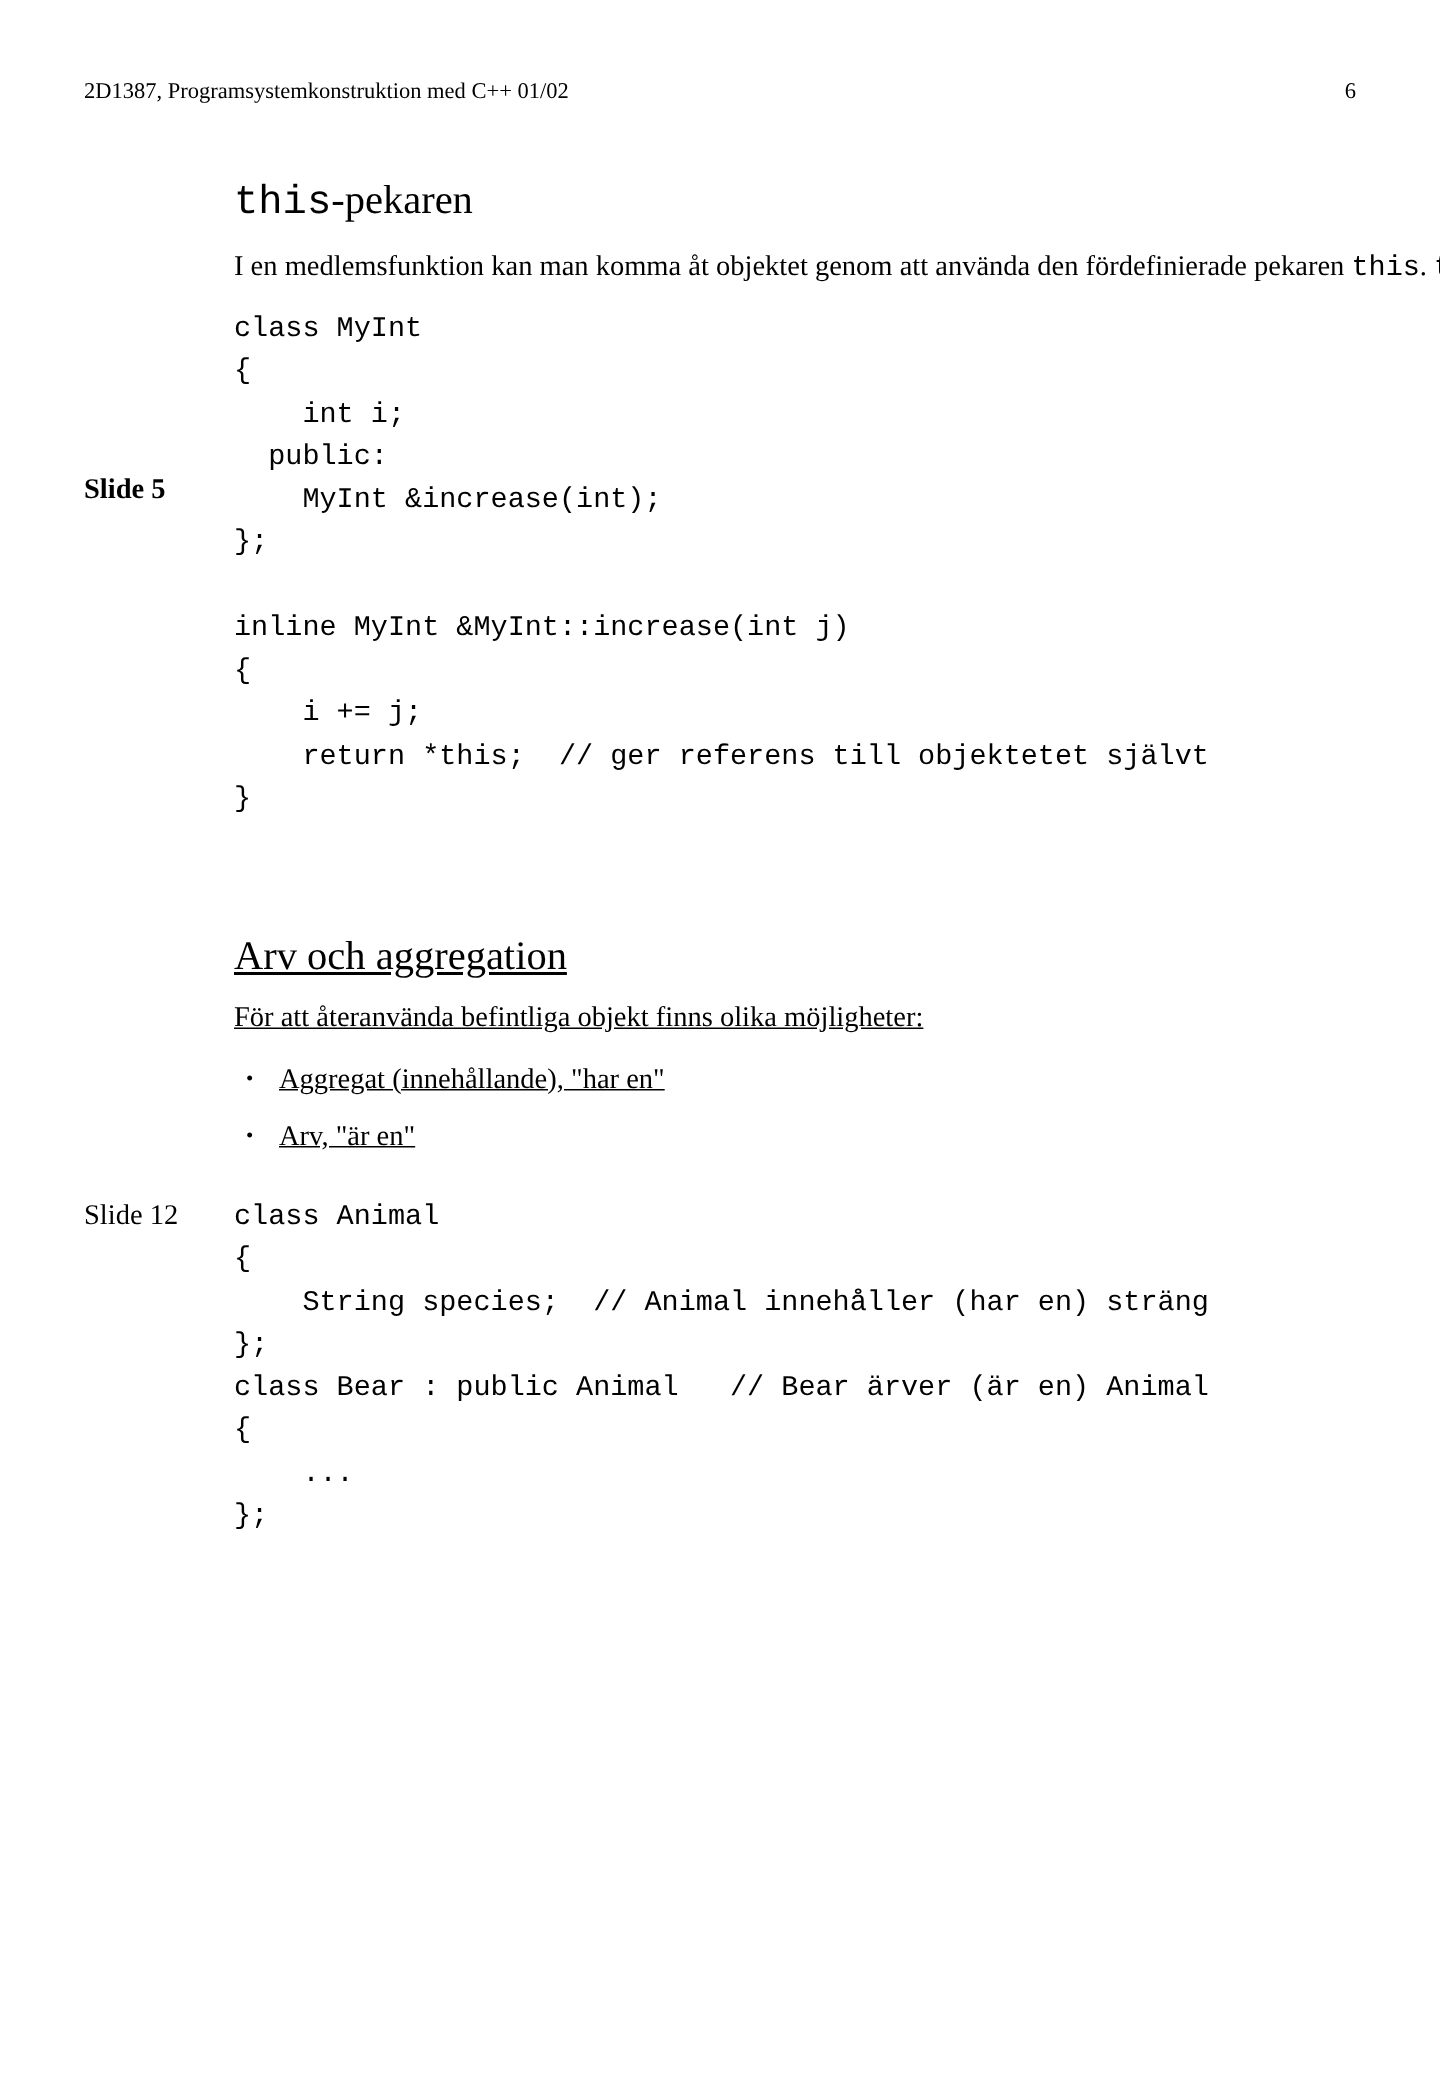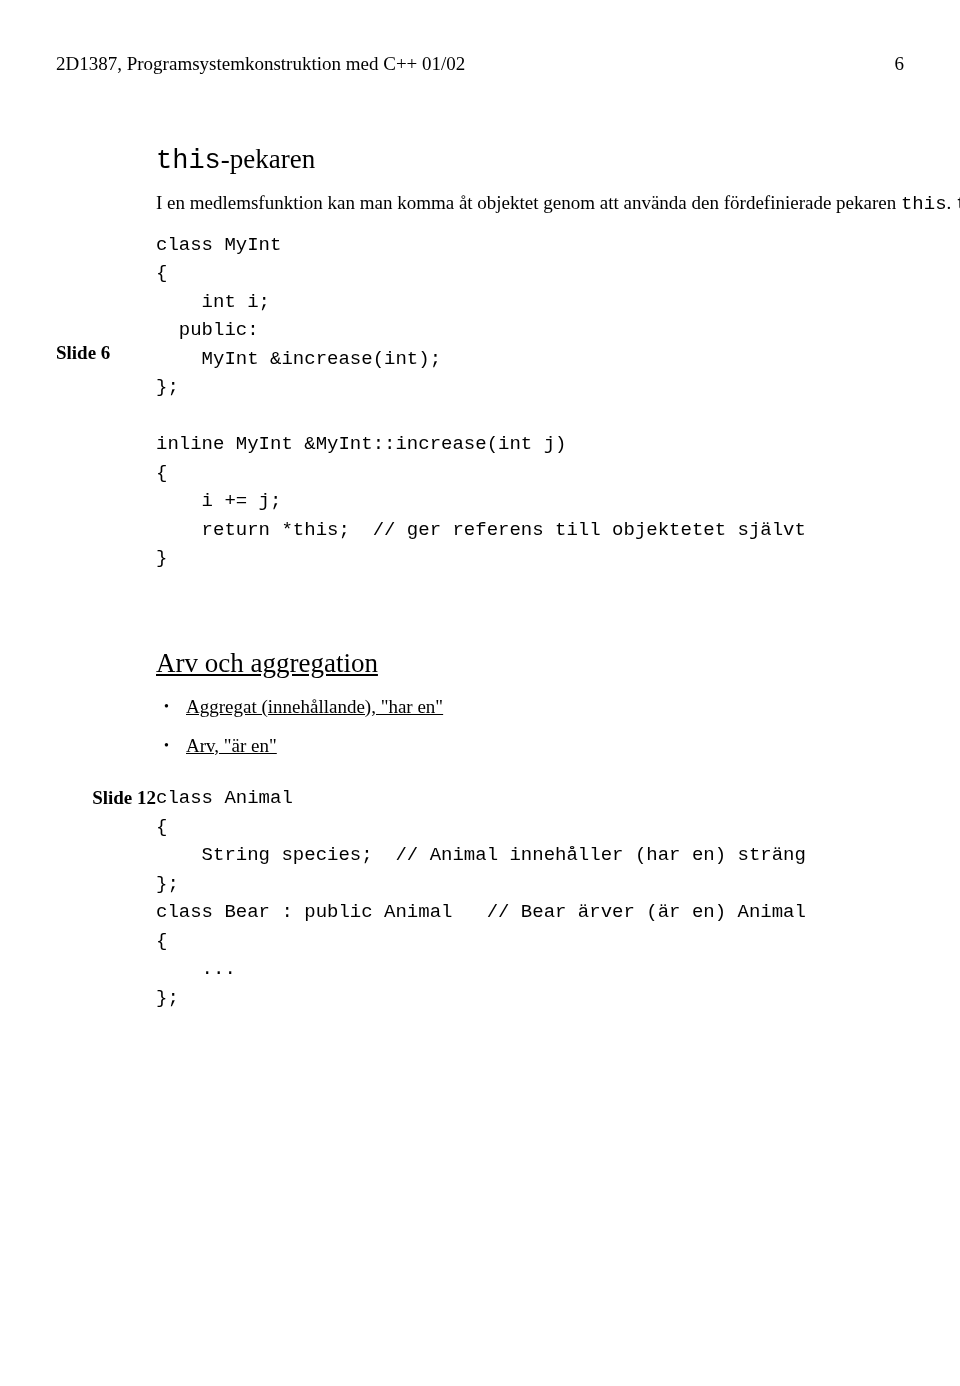--- a/index.html
+++ b/index.html
@@ -8,40 +8,39 @@
       line-height: 1.5;
       color: #000;
       background: #fff;
       margin: 0;
       padding: 50px 56px;
       width: 848px;
     }
     .header-line {
       display: flex;
       justify-content: space-between;
-      font-size: 19px;
-      margin-bottom: 60px;
+      font-size: 15px;
+      margin-bottom: 40px;
     }
     .slide-container {
       display: flex;
       align-items: flex-start;
       margin-bottom: 70px;
     }
     .slide-label {
       font-weight: bold;
       width: 100px;
       flex-shrink: 0;
       padding-top: 200px;
     }
     .slide-label-12 {
-      font-weight: bold;
+      font-weight: normal;
       width: 100px;
       flex-shrink: 0;
       padding-top: 0;
-      text-align: right;
     }
     .slide-body {
       flex: 1;
     }
     .title-line {
       font-size: 27px;
       margin-bottom: 8px;
     }
     .tt {
       font-family: "Courier New", monospace;
@@ -81,41 +80,42 @@
   </style>
 </head>
 <body>
 
 <div class="header-line">
   <span data-bind="header.left">2D1387, Programsystemkonstruktion med C++ 01/02</span>
   <span data-bind="header.right">6</span>
 </div>
 
 <div class="slide-container">
-  <div class="slide-label" data-bind="slide11.label">Slide 6</div>
+  <div class="slide-label" data-bind="slide11.label">Slide 5</div>
   <div class="slide-body">
     <div class="title-line"><span class="tt" data-bind="slide11.title_tt">this</span><span data-bind="slide11.title_rest">-pekaren</span></div>
     <div class="body-text"><span data-bind="slide11.para_a">I en medlemsfunktion kan man komma åt objektet genom att använda den fördefinierade pekaren </span><span class="tt" data-bind="slide11.para_this1">this</span><span data-bind="slide11.para_b">. </span><span class="tt" data-bind="slide11.para_this2">this</span></div>
     <div class="code-block" data-bind="slide11.code">class MyInt
 {
     int i;
   public:
     MyInt &amp;increase(int);
 };
 
 inline MyInt &amp;MyInt::increase(int j)
 {
     i += j;
     return *this;  // ger referens till objektetet självt
 }</div>
   </div>
 </div>
 
 <div style="padding-left:100px; margin-bottom:24px;text-decoration:underline;">
   <div class="title-line" data-bind="slide12.title">Arv och aggregation</div>
+  <div class="body-text" data-bind="slide12.intro">För att återanvända befintliga objekt finns olika möjligheter:</div>
   <ul class="bullets">
     <li data-bind="slide12.b1">Aggregat (innehållande), "har en"</li>
     <li data-bind="slide12.b2">Arv, "är en"</li>
   </ul>
 </div>
 
 <div class="slide12-block">
   <div class="slide-label-12" data-bind="slide12.label">Slide 12</div>
   <div class="slide-body">
     <div class="code-block" data-bind="slide12.code">class Animal

